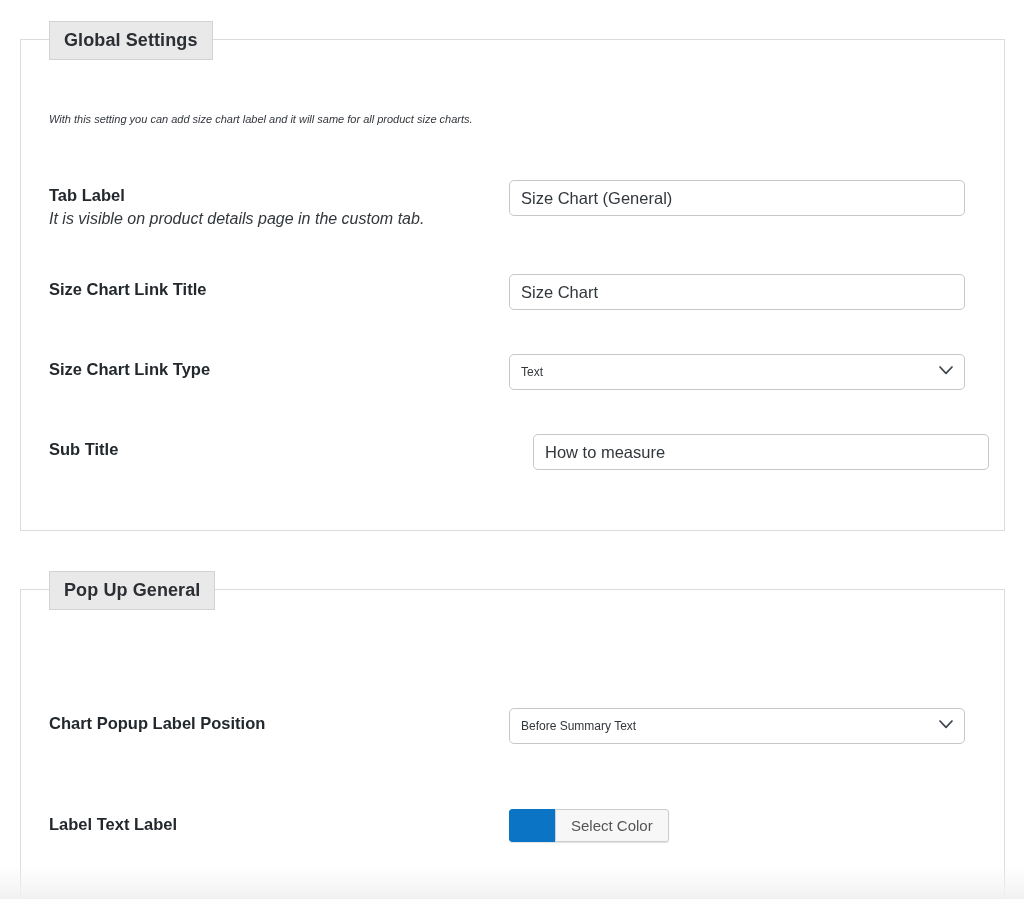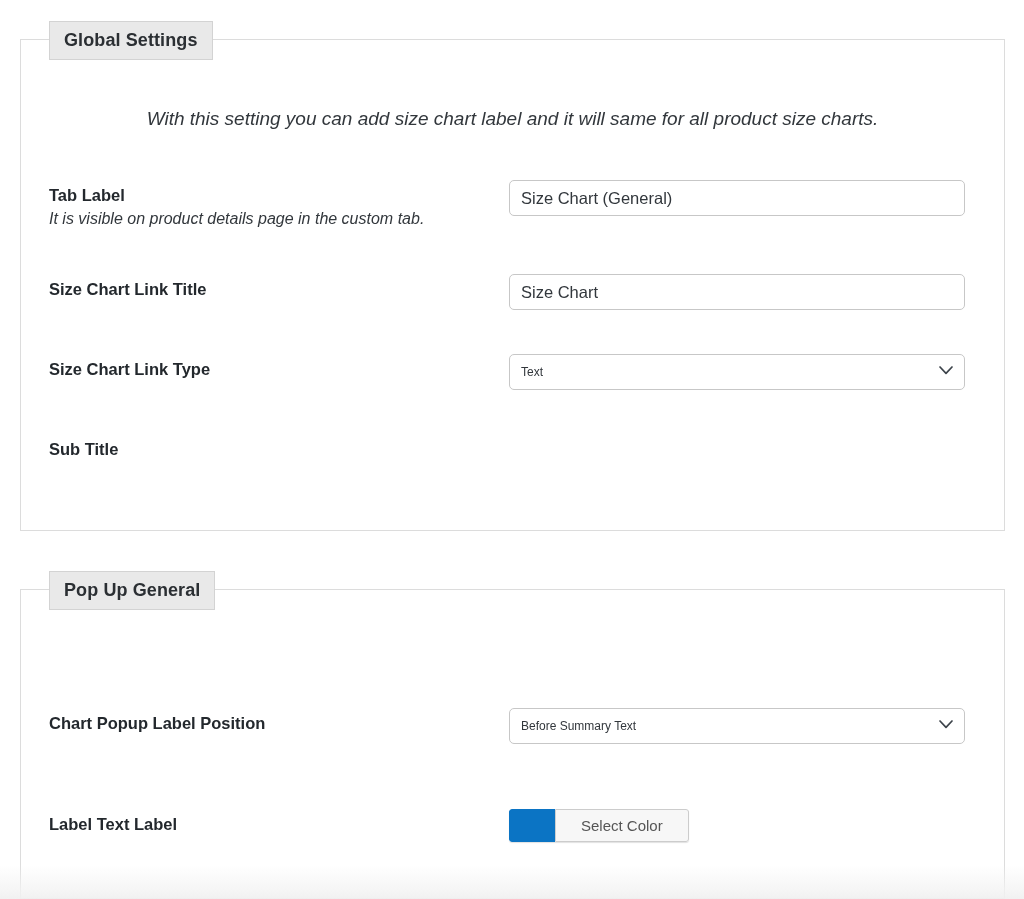--- a/index.html
+++ b/index.html
@@ -45,25 +45,24 @@
     letter-spacing: 0.1px;
     line-height: 22px;
   }
 
   .panel-inner {
     padding: 0 28px;
   }
 
   .panel-desc {
     font-style: italic;
-    font-size: 19px;
+    font-size: 11px;
     color: #32373c;
     line-height: 22px;
     margin: 0;
-    text-align: center;
   }
 
   
   .row {
     position: relative;
     display: flex;
     align-items: flex-start;
   }
   .row-label-col {
     width: 460px;
@@ -151,21 +150,21 @@
     width: 45px;
     background: #0b74c4;
     border: 1px solid #0b74c4;
     border-right: none;
     border-radius: 3px 0 0 3px;
   }
   .color-button {
     display: flex;
     align-items: center;
     justify-content: center;
-    padding: 0 25px;
+    padding: 0 15px;
     background: #f7f7f7;
     border: 1px solid #ccc;
     border-left: 1px solid #cfcfcf;
     border-radius: 0 3px 3px 0;
     font-size: 15px;
     color: #555;
     line-height: 31px;
     cursor: pointer;
     white-space: nowrap;
   }
@@ -224,20 +223,23 @@
               </svg>
             </span>
           </div>
         </div>
       </div>
 
       <div class="row" style="margin-top:44px;gap:24px;">
         <div class="row-label-col">
           <span class="field-label">Sub Title</span>
         </div>
+        <div class="control-col">
+          <input class="text-input" type="text" value="How to measure" style="">
+        </div>
       </div>
     </div>
   </div>
 
   <div class="panel" style="top:589px; height:310px;">
     <div class="panel-legend">Pop Up General</div>
 
     <div class="panel-inner" style="padding-top:68px;">
 
       <div class="row" style="margin-top:50px;">

